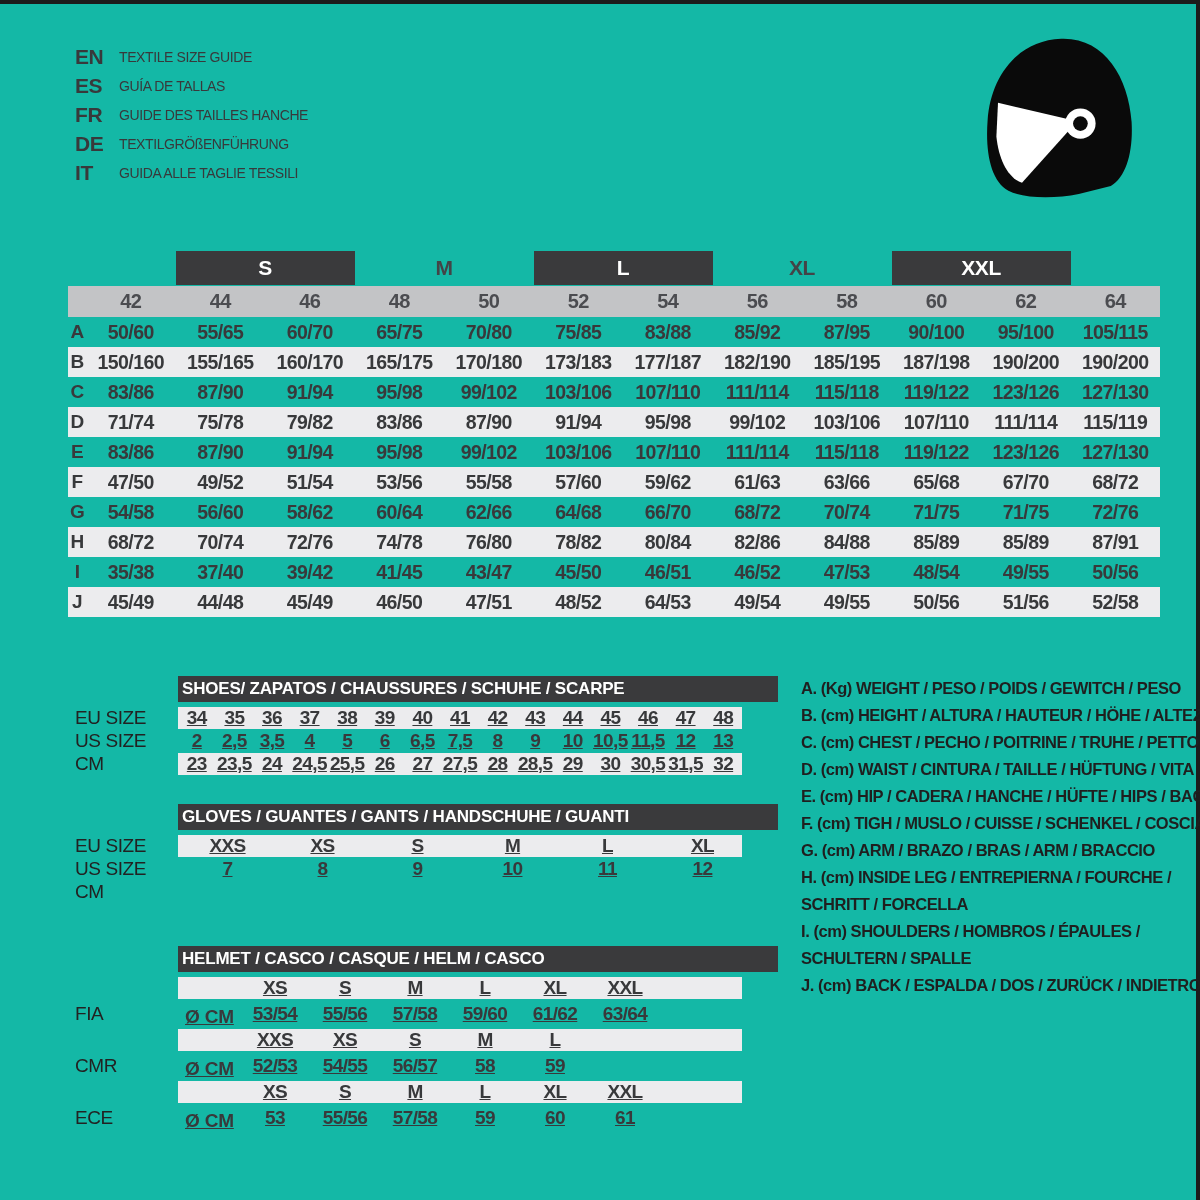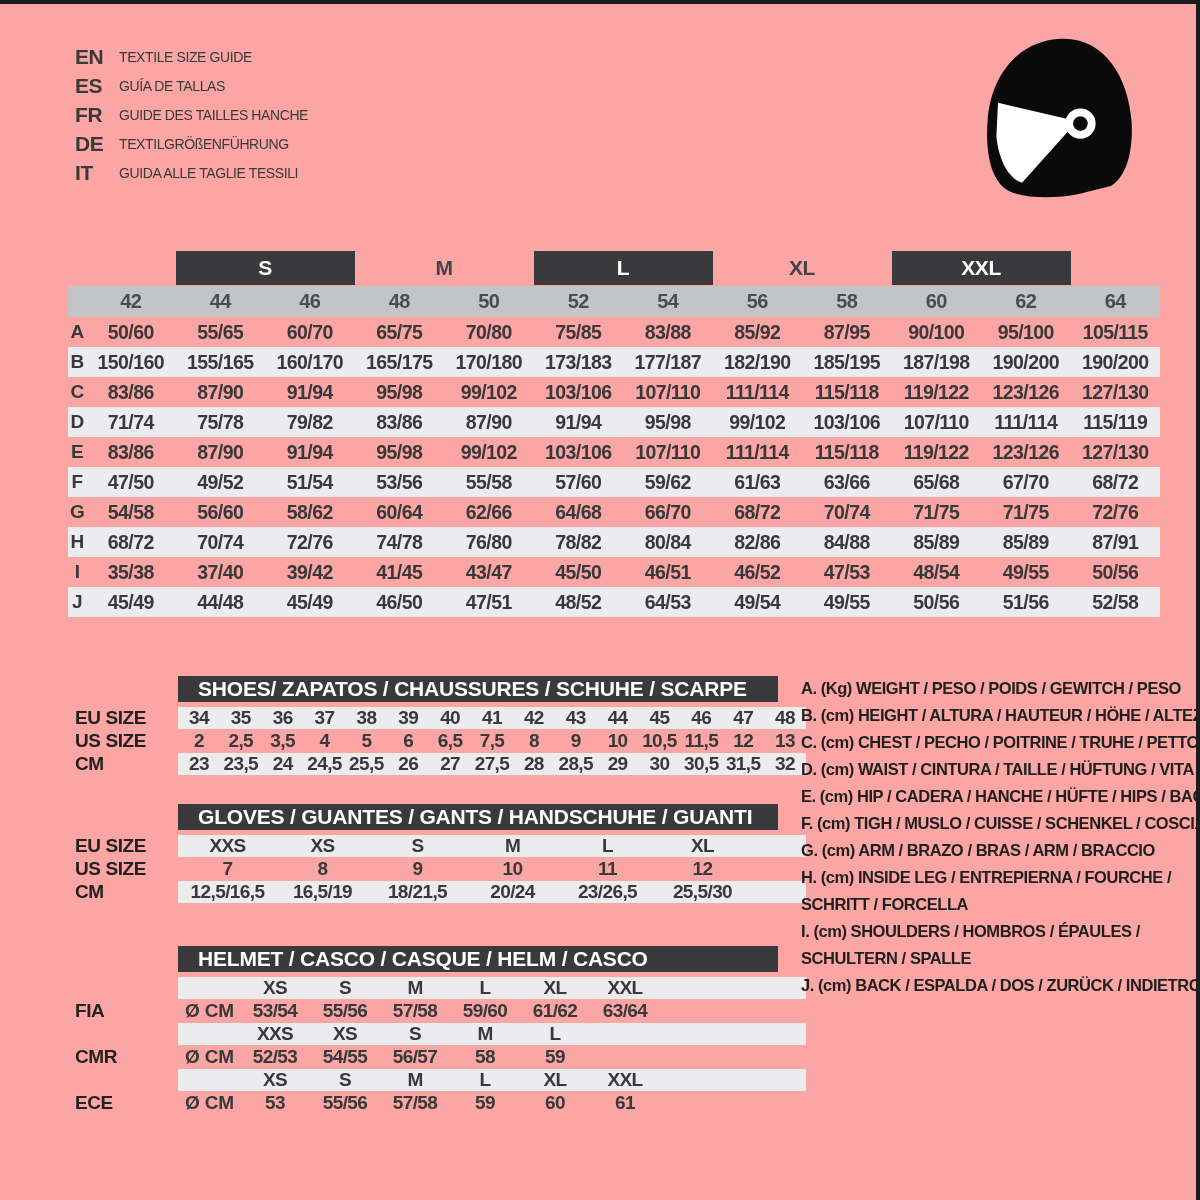--- a/index.html
+++ b/index.html
@@ -5,21 +5,21 @@
   :root{
     --dark:#3a3a3c;
     --hdrgray:#c3c4c6;
     --stripe:#ececee;
     --ink:#38393b;
     --numink:#4b4c50;
   }
   *{margin:0;padding:0;box-sizing:border-box;}
   html,body{width:1200px;height:1200px;background:#fff;overflow:hidden;}
   body{font-family:"Liberation Sans","DejaVu Sans",sans-serif;color:var(--ink);font-stretch:condensed;}
-  .page{position:relative;width:1200px;height:1200px;background:#fca5a5;}
+  .page{position:relative;width:1200px;height:1200px;background:#14b8a6;}
   .frame-top{position:absolute;top:0;left:0;width:1200px;height:4px;background:#1c1c1c;}
   .frame-right{position:absolute;top:0;right:0;width:4px;height:1200px;background:#1c1c1c;}
 
   
   .lang-block{position:absolute;left:75px;top:42px;}
   .lang-row{display:flex;height:29px;align-items:center;}
   .lang-code{width:44px;font-weight:700;font-size:21px;letter-spacing:-0.4px;}
   .lang-title{font-weight:400;font-size:14px;letter-spacing:-0.4px;}
 
   
@@ -34,29 +34,29 @@
   .num-row{height:31px;background:var(--hdrgray);}
   .num-row .mcell{font-weight:700;font-size:20px;color:var(--numink);}
   .size-row{height:30px;}
   .size-row.striped{background:var(--stripe);}
   .mcell{display:flex;align-items:center;justify-content:center;font-weight:700;font-size:19.5px;letter-spacing:-0.6px;color:var(--ink);}
   .mcell.rowlabel{font-size:19px;}
 
   
   .subtable{position:absolute;left:68px;width:1092px;}
   .srow{display:flex;align-items:stretch;margin-bottom:1px;}
-  .side-label{width:110px;padding-left:7px;display:flex;align-items:center;font-weight:700;font-size:19px;letter-spacing:-0.4px;color:#222;text-align:center;}
-  .title-bar{width:600px;height:26px;background:var(--dark);color:#fff;display:flex;align-items:center;padding-left:20px;font-weight:700;font-size:21px;letter-spacing:-0.2px;margin-bottom:4px;}
-  .zone{width:628px;height:30px;}
+  .side-label{width:110px;padding-left:7px;display:flex;align-items:center;font-weight:400;font-size:19px;letter-spacing:-0.4px;color:#222;text-align:center;}
+  .title-bar{width:600px;height:26px;background:var(--dark);color:#fff;display:flex;align-items:center;padding-left:4px;font-weight:700;font-size:17px;letter-spacing:-0.2px;margin-bottom:4px;}
+  .zone{width:564px;height:30px;text-decoration:underline;}
   .zone.striped{background:var(--stripe);}
   .grid15{display:grid;grid-template-columns:repeat(15,1fr);height:100%;}
   .grid6{display:grid;grid-template-columns:repeat(6,95px);height:100%;padding-left:2px;}
   .gridH{display:grid;grid-template-columns:62px repeat(6,70px);height:100%;}
   .scell{display:flex;align-items:center;justify-content:center;font-weight:700;font-size:19px;letter-spacing:-0.6px;color:var(--ink);}
-  .scell.unit{justify-content:flex-start;padding-left:7px;letter-spacing:-0.2px;}
+  .scell.unit{justify-content:flex-start;padding-left:7px;letter-spacing:-0.2px;margin-top:6px;}
 
   
   .legend{position:absolute;left:801px;top:675px;width:400px;}
   .legend-line{white-space:nowrap;font-weight:700;font-size:16.5px;line-height:27px;letter-spacing:-0.45px;color:#1f1f1f;}
 </style>
 </head>
 <body>
 
 <div class="page">
   <div class="frame-top"></div>
@@ -357,28 +357,20 @@
           <div class="scell">7</div>
           <div class="scell">8</div>
           <div class="scell">9</div>
           <div class="scell">10</div>
           <div class="scell">11</div>
           <div class="scell">12</div>
         </div>
       </div>
       <div class="srow">
         <div class="side-label">CM</div>
-        <div class="zone grid6 striped">
-          <div class="scell">12,5/16,5</div>
-          <div class="scell">16,5/19</div>
-          <div class="scell">18/21,5</div>
-          <div class="scell">20/24</div>
-          <div class="scell">23/26,5</div>
-          <div class="scell">25,5/30</div>
-        </div>
       </div>
     </div>
   <div class="subtable" id="helmet-table" style="top:946px">
       <div class="srow">
         <div class="side-label"></div>
         <div class="title-bar">HELMET / CASCO / CASQUE / HELM / CASCO</div>
       </div>
       <div class="srow">
         <div class="side-label"></div>
         <div class="zone gridH striped">

